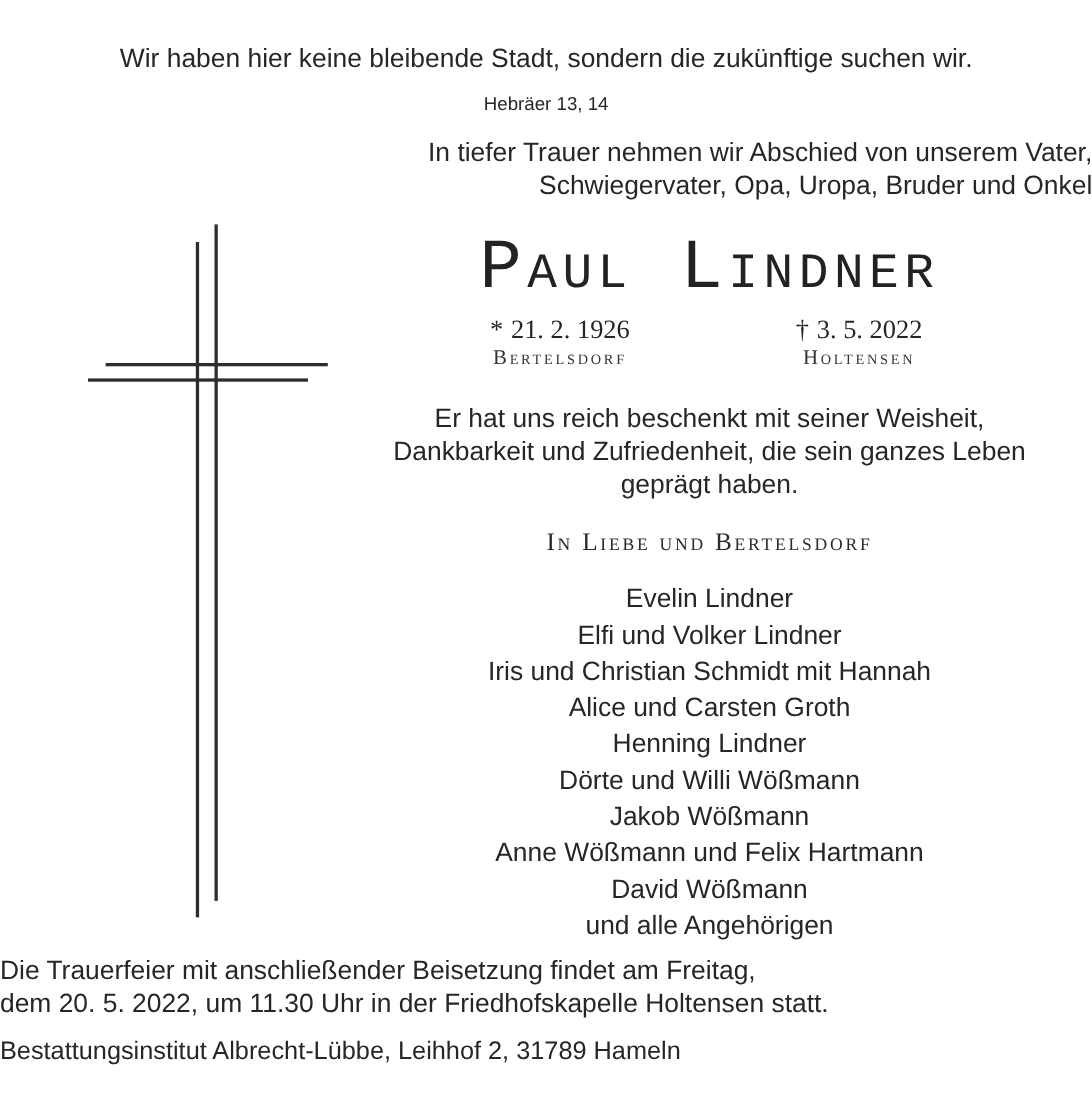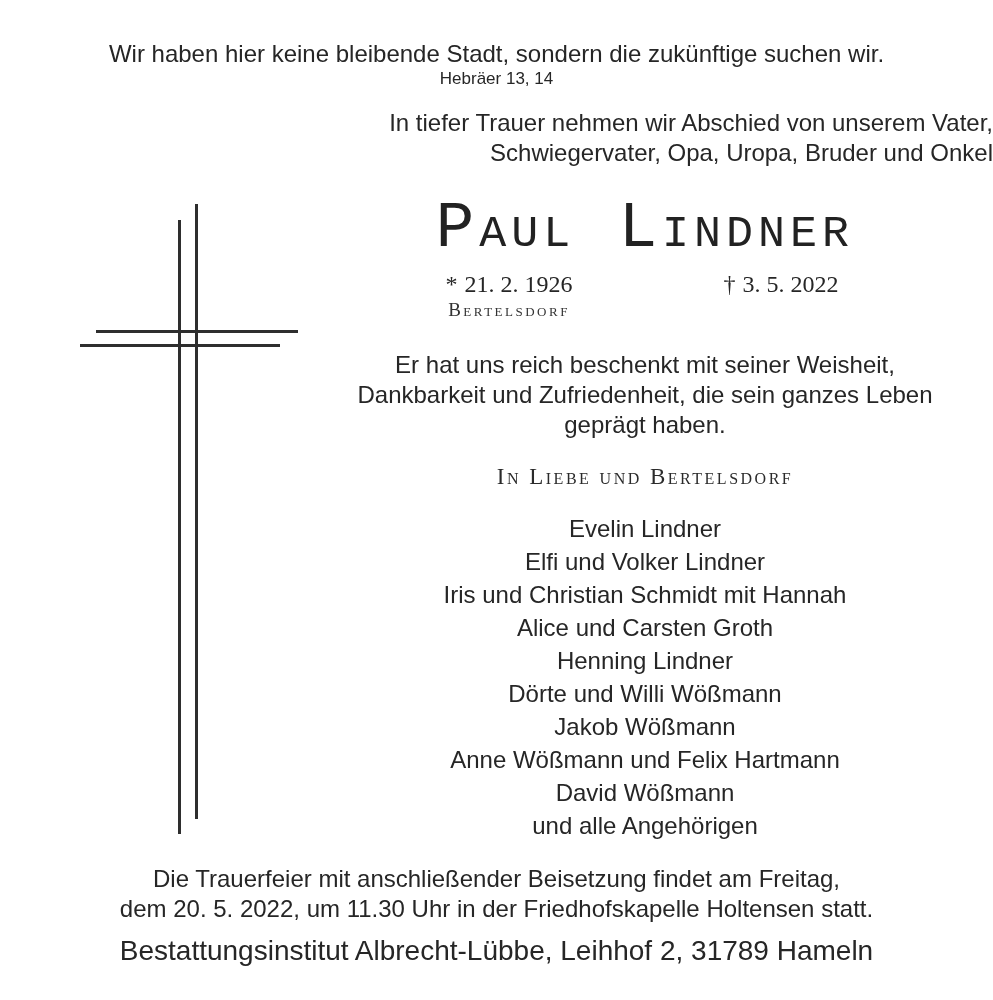--- a/index.html
+++ b/index.html
@@ -21,20 +21,21 @@
 
   .quote {
     font-size: 24px;
     line-height: 28px;
     text-align: center;
   }
   .quote-ref {
     font-size: 17px;
     line-height: 22px;
     text-align: center;
+    margin-top: 16px;
   }
   .intro {
     margin-top: 18px;
     font-size: 24px;
     line-height: 30px;
     text-align: right;
   }
 
   
   .main-block {
@@ -85,30 +86,29 @@
     font-size: 23px;
     line-height: 26px;
     color: #2b2b2b;
   }
   .mourners {
     margin-top: 22px;
     font-size: 24px;
     line-height: 33px;
   }
   .funeral {
-    margin-top: 22px;
+    margin-top: 10px;
     font-size: 24px;
     line-height: 30px;
-    text-align: center;
+    text-align: left;
   }
   .undertaker {
     margin-top: 14px;
-    font-size: 28px;
+    font-size: 23px;
     line-height: 26px;
-    text-align: center;
   }
 
   
   .cross-line { position: absolute; background: #2e2e2e; }
   .cross-v1 { left: 178px; top: 220px; width: 3px; height: 614px; }
   .cross-v2 { left: 195px; top: 204px; width: 3px; height: 615px; }
   .cross-h1 { left: 96px;  top: 330px; width: 202px; height: 3px; }
   .cross-h2 { left: 80px;  top: 344px; width: 200px; height: 3px; }
 </style>
 </head>
@@ -139,20 +139,21 @@
       <div class="date-col">
         <div class="date-line">
           <span class="sym">*</span><span>21. 2. 1926</span>
         </div>
         <div class="place">Bertelsdorf</div>
       </div>
       <div class="date-col">
         <div class="date-line">
           <span class="sym">†</span><span>3. 5. 2022</span>
         </div>
+        <div class="place">Holtensen</div>
       </div>
     </div>
 
     <div class="tribute">
       <div>Er hat uns reich beschenkt mit seiner Weisheit,</div>
       <div>Dankbarkeit und Zufriedenheit, die sein ganzes Leben</div>
       <div>geprägt haben.</div>
     </div>
 
     <div class="salutation">In Liebe und Bertelsdorf</div>

